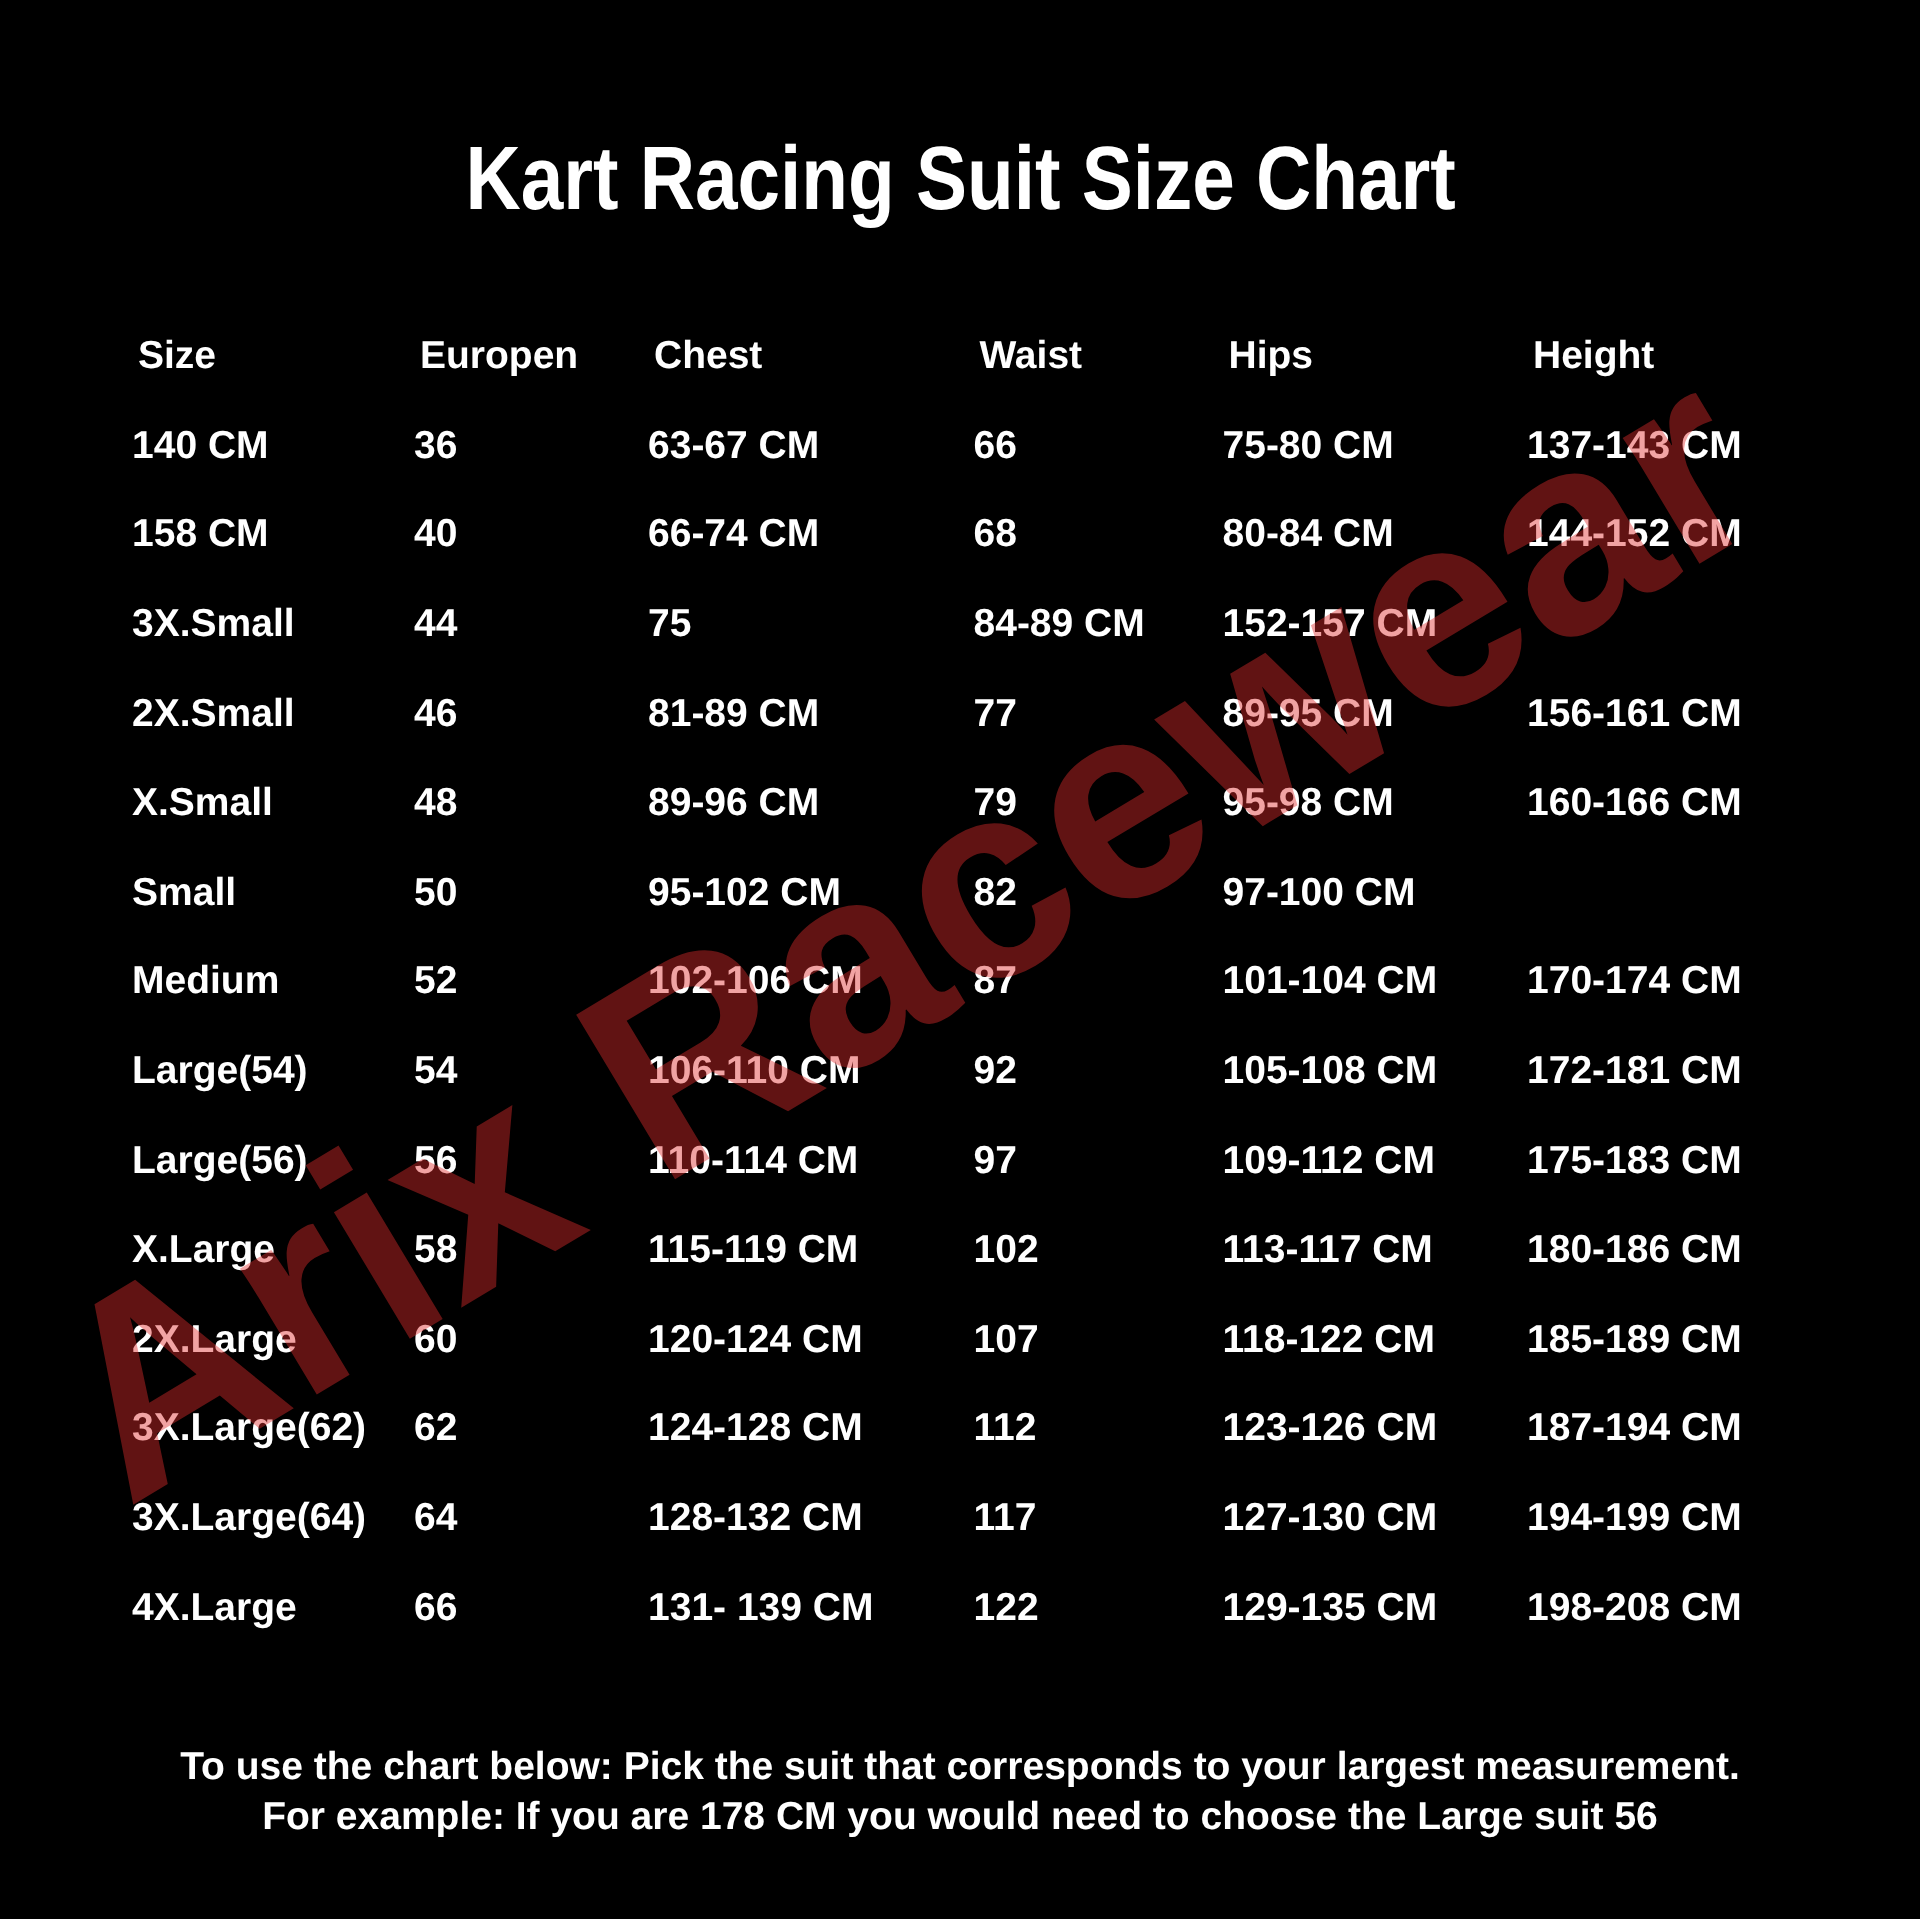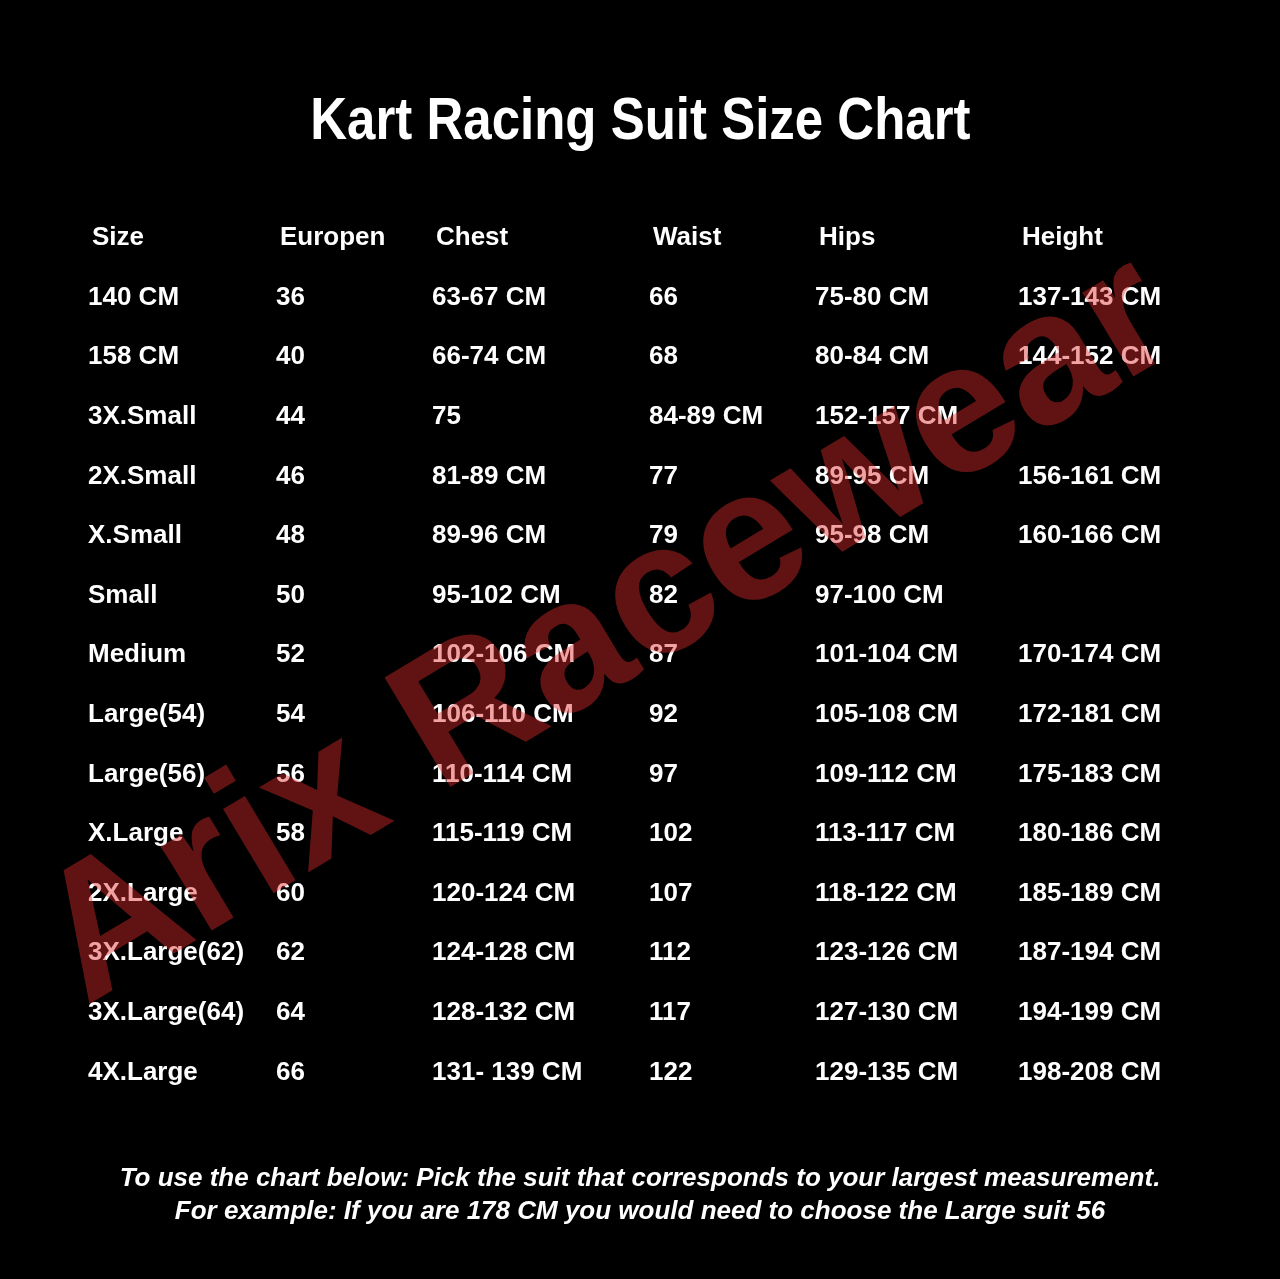--- a/index.html
+++ b/index.html
@@ -67,21 +67,20 @@
     z-index: 5;
   }
   .footer {
     position: absolute;
     top: 1161px;
     left: 0;
     width: 100%;
     text-align: center;
     font-size: 26px;
     line-height: 32.5px;
-    font-style: italic;
   }
 </style>
 </head>
 <body>
 
 <div class="stage" style="background: rgb(0, 0, 0); color: rgb(255, 255, 255);">
 
   <h1 class="title">
     <span class="title-inner">Kart Racing Suit Size Chart</span>
   </h1>

